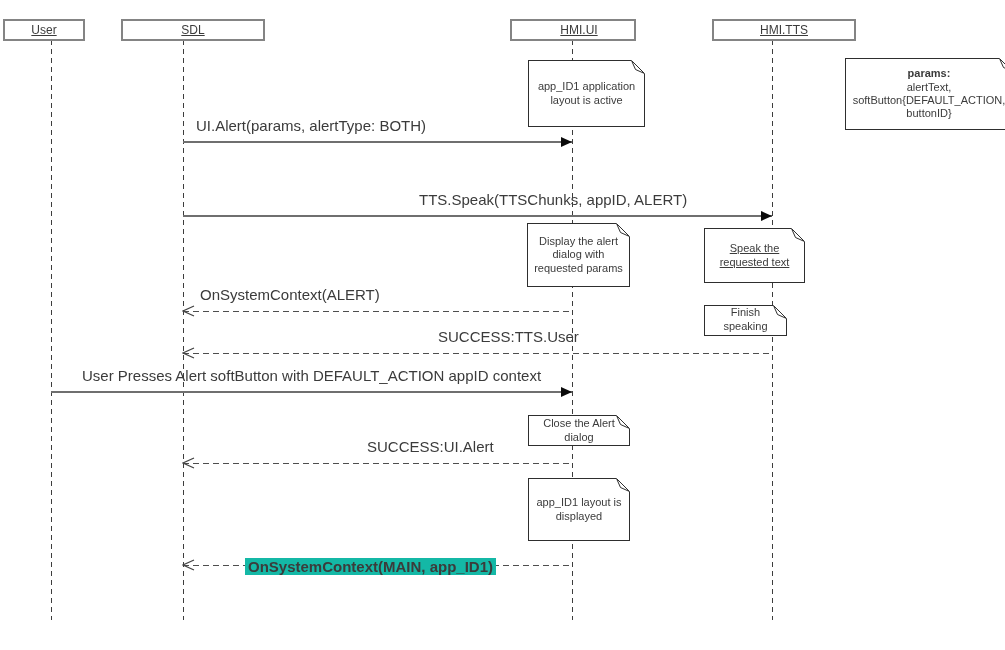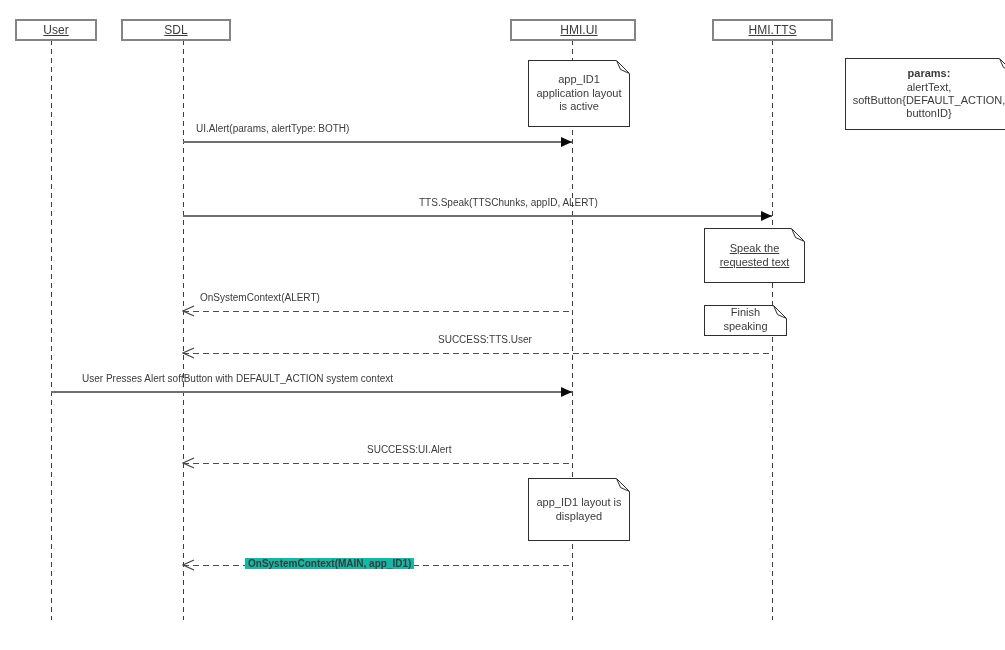--- a/index.html
+++ b/index.html
@@ -20,54 +20,54 @@
   .ll-tts  { left:772px; }
 
   
   .head {
     position:absolute; top:19px; height:22px; box-sizing:border-box; z-index:4;
     background:#ffffff; border:2px solid #848484;
     display:flex; align-items:center; justify-content:center;
     font-size:12px;
   }
   .head-label { text-decoration:underline; color:#3b3b3b; }
-  .head-user { left:15px;   width:82px; }
-  .head-sdl  { left:121px; width:110px; }
+  .head-user { left:3px;   width:82px; }
+  .head-sdl  { left:121px; width:144px; }
   .head-ui   { left:510px; width:126px;padding-left:12px; }
-  .head-tts  { left:712px; width:121px;text-align:center; }
+  .head-tts  { left:712px; width:144px;text-align:center; }
 
   
   .note {
     position:absolute; box-sizing:border-box; z-index:3;
     background:#ffffff; border:1px solid #2e2e2e;
     font-size:11px; line-height:1.22; text-align:center;
     display:flex; flex-direction:column; align-items:center; justify-content:center;
     padding:2px 3px; overflow-wrap:break-word; word-break:break-word;
   }
   .note-body { width:100%; }
   .note-title { font-weight:bold; }
   .fold { position:absolute; top:-1px; right:-1px; width:14px; height:14px; }
-  .n1 { left:528px; top:60px;  width:102px; height:67px; }
+  .n1 { left:528px; top:60px;  width:117px; height:67px; }
   .n2 { left:845px; top:58px;  width:168px; height:72px; }
   .n3 { left:527px; top:223px; width:103px; height:64px; }
   .n4 { left:704px; top:228px; width:101px; height:55px;text-decoration:underline; }
   .n5 { left:704px; top:305px; width:83px;  height:31px;justify-content:flex-end; }
   .n6 { left:528px; top:415px; width:102px; height:31px; }
   .n7 { left:528px; top:478px; width:102px; height:63px; }
 
   
   .msg { position:absolute; height:0; z-index:2; }
   .msg-line { position:absolute; left:0; right:0; }
   .solid  .msg-line { top:-1px; height:2px; background:#6f6f6f; }
   .dashed .msg-line {
     top:0; height:1px;
     background:repeating-linear-gradient(to right,#4e4e4e 0 6px,transparent 6px 10px);
   }
   .msg-label {
-    position:absolute; bottom:8px; font-size:10px; color:#3b3b3b; white-space:nowrap;
+    position:absolute; bottom:8px; font-size:15px; color:#3b3b3b; white-space:nowrap;
   }
   .arrow-filled {
     position:absolute; right:0; top:-5px; width:0; height:0;
     border-top:5px solid transparent; border-bottom:5px solid transparent;
     border-left:11px solid #0a0a0a;
   }
   .arrow-open { position:absolute; left:-1px; top:-6px; }
 
   .m1 { left:183px; top:142px; width:389px; }
   .m1 .msg-label { left:13px; }
@@ -121,39 +121,55 @@
       <rect x="0" y="0" width="14" height="14" fill="#ffffff"></rect>
       <path d="M0.5,0.5 L13.5,13.5" stroke="#2e2e2e" stroke-width="1" fill="none"></path>
       <path d="M0.5,0.5 L4.5,9.5 L13.5,13.5" stroke="#2e2e2e" stroke-width="1" fill="none"></path>
     </svg>
     <div class="note-body">
       <span class="note-title">params:</span><br>
       <span>alertText, softButton{DEFAULT_ACTION, buttonID}</span>
     </div>
   </div>
 
+  <div class="note n3">
+    <svg class="fold" width="14" height="14" viewBox="0 0 14 14">
+      <rect x="0" y="0" width="14" height="14" fill="#ffffff"></rect>
+      <path d="M0.5,0.5 L13.5,13.5" stroke="#2e2e2e" stroke-width="1" fill="none"></path>
+      <path d="M0.5,0.5 L4.5,9.5 L13.5,13.5" stroke="#2e2e2e" stroke-width="1" fill="none"></path>
+    </svg>
+    <div class="note-body">Display the alert dialog with requested params</div>
+  </div>
 
   <div class="note n4">
     <svg class="fold" width="14" height="14" viewBox="0 0 14 14">
       <rect x="0" y="0" width="14" height="14" fill="#ffffff"></rect>
       <path d="M0.5,0.5 L13.5,13.5" stroke="#2e2e2e" stroke-width="1" fill="none"></path>
       <path d="M0.5,0.5 L4.5,9.5 L13.5,13.5" stroke="#2e2e2e" stroke-width="1" fill="none"></path>
     </svg>
     <div class="note-body">Speak the requested text</div>
   </div>
 
   <div class="note n5">
     <svg class="fold" width="14" height="14" viewBox="0 0 14 14">
       <rect x="0" y="0" width="14" height="14" fill="#ffffff"></rect>
       <path d="M0.5,0.5 L13.5,13.5" stroke="#2e2e2e" stroke-width="1" fill="none"></path>
       <path d="M0.5,0.5 L4.5,9.5 L13.5,13.5" stroke="#2e2e2e" stroke-width="1" fill="none"></path>
     </svg>
     <div class="note-body">Finish speaking</div>
   </div>
 
+  <div class="note n6">
+    <svg class="fold" width="14" height="14" viewBox="0 0 14 14">
+      <rect x="0" y="0" width="14" height="14" fill="#ffffff"></rect>
+      <path d="M0.5,0.5 L13.5,13.5" stroke="#2e2e2e" stroke-width="1" fill="none"></path>
+      <path d="M0.5,0.5 L4.5,9.5 L13.5,13.5" stroke="#2e2e2e" stroke-width="1" fill="none"></path>
+    </svg>
+    <div class="note-body">Close the Alert dialog</div>
+  </div>
 
   <div class="note n7">
     <svg class="fold" width="14" height="14" viewBox="0 0 14 14">
       <rect x="0" y="0" width="14" height="14" fill="#ffffff"></rect>
       <path d="M0.5,0.5 L13.5,13.5" stroke="#2e2e2e" stroke-width="1" fill="none"></path>
       <path d="M0.5,0.5 L4.5,9.5 L13.5,13.5" stroke="#2e2e2e" stroke-width="1" fill="none"></path>
     </svg>
     <div class="note-body">app_ID1 layout is displayed</div>
   </div>
 
@@ -179,21 +195,21 @@
 
   <div class="msg m4 dashed">
     <span class="msg-label">SUCCESS:TTS.User</span>
     <div class="msg-line"></div>
     <svg class="arrow-open" width="13" height="12" viewBox="0 0 13 12">
       <path d="M12,1 L1,6 L12,11" fill="none" stroke="#444444" stroke-width="1.3"></path>
     </svg>
   </div>
 
   <div class="msg m5 solid">
-    <span class="msg-label">User Presses Alert softButton with DEFAULT_ACTION system context</span>
+    <span class="msg-label">User Presses Alert softButton with DEFAULT_ACTION appID context</span>
     <div class="msg-line"></div>
     <span class="arrow-filled"></span>
   </div>
 
   <div class="msg m6 dashed">
     <span class="msg-label">SUCCESS:UI.Alert</span>
     <div class="msg-line"></div>
     <svg class="arrow-open" width="13" height="12" viewBox="0 0 13 12">
       <path d="M12,1 L1,6 L12,11" fill="none" stroke="#444444" stroke-width="1.3"></path>
     </svg>

